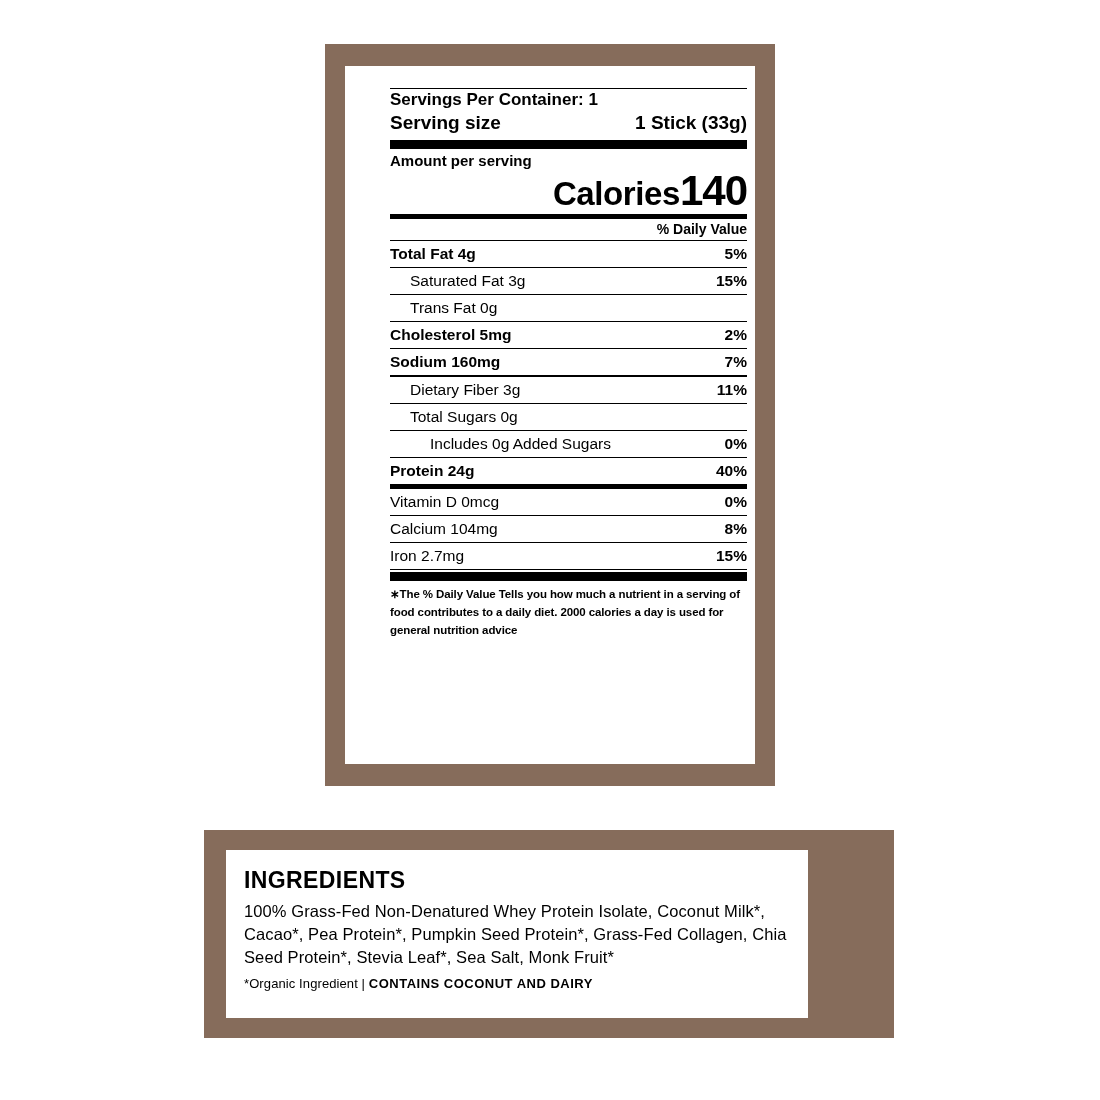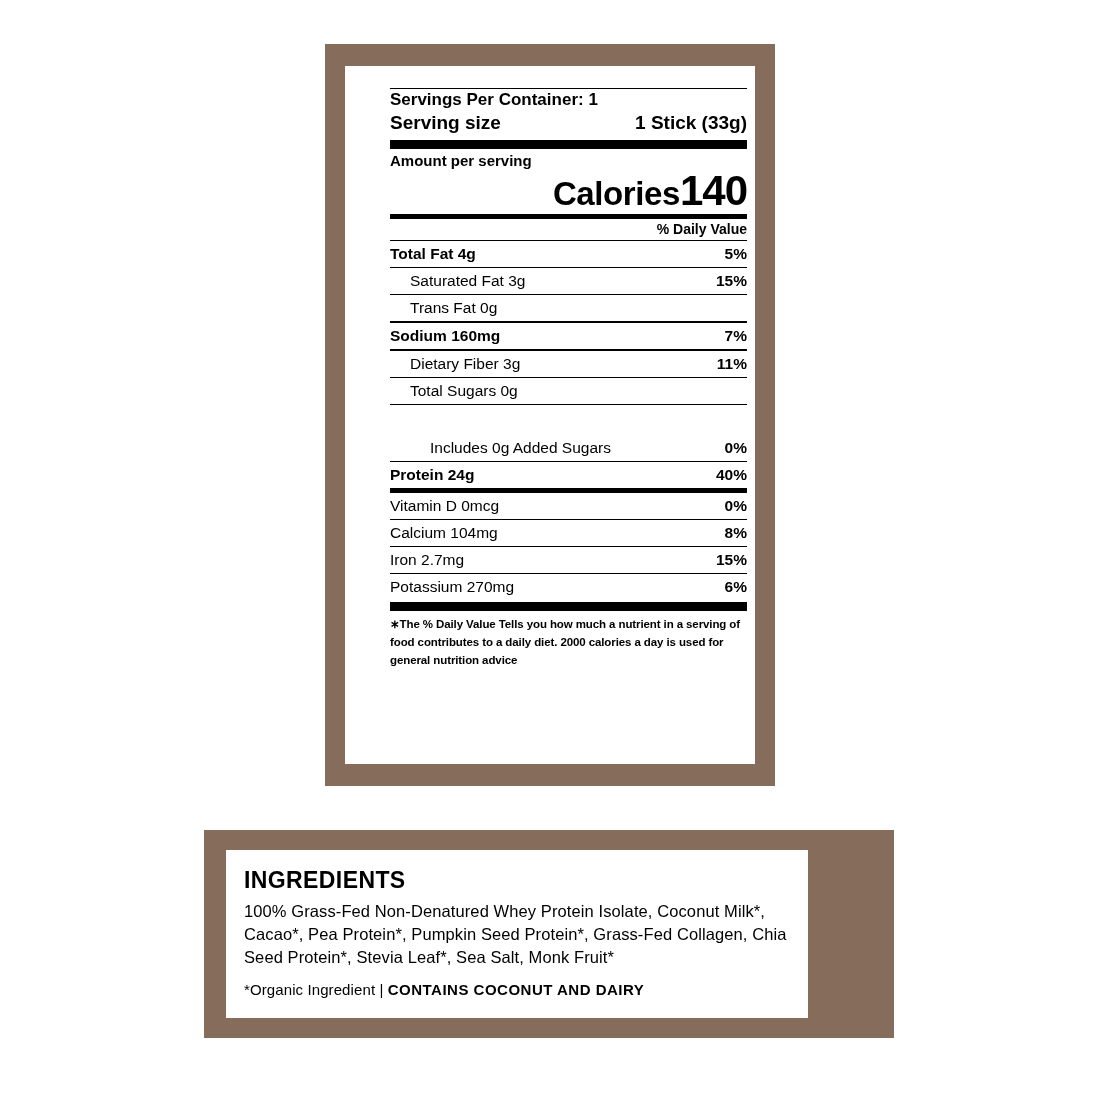--- a/index.html
+++ b/index.html
@@ -120,21 +120,21 @@
     justify-content: space-between;
     align-items: baseline;
     font-size: 15.5px;
     line-height: 18px;
     padding: 4px 0 4px 0;
   }
   .nut-row .lbl { white-space: nowrap; text-align: right; }
   .nut-row .val { font-weight: bold; white-space: nowrap; }
   .bold .lbl { font-weight: bold; }
   .indent1 .lbl { padding-left: 20px; }
-  .indent2 .lbl { padding-left: 40px; margin-top: 30px; }
+  .indent2 .lbl { padding-left: 40px; }
 
   .footnote {
     font-size: 11.5px;
     font-weight: bold;
     line-height: 18px;
     padding-top: 4px;
     letter-spacing: -0.1px;
   }
 
   
@@ -163,23 +163,23 @@
     letter-spacing: 0.4px;
     line-height: 28px;
     margin-bottom: 6px;
   }
   .ing-text {
     font-size: 16.5px;
     line-height: 23px;
     letter-spacing: 0.1px;
   }
   .ing-footer {
-    font-size: 15px;
+    font-size: 13px;
     line-height: 23px;
-    margin-top: 9px;
+    margin-top: 3px;
     letter-spacing: 0.1px;
   }
   .ing-footer b { font-weight: bold; letter-spacing: 0.5px; }
 </style>
 </head>
 <body>
 
 <div class="nf-frame">
   <div class="nf-inner">
     <div class="nf-body">
@@ -220,20 +220,24 @@
         <span class="val">15%</span>
       </div>
       <div class="rule-hair"></div>
 
       <div class="nut-row indent1">
         <span class="lbl">Trans Fat 0g</span>
         <span class="val"></span>
       </div>
       <div class="rule-hair"></div>
 
+      <div class="nut-row bold">
+        <span class="lbl">Cholesterol 5mg</span>
+        <span class="val">2%</span>
+      </div>
       <div class="rule-hair"></div>
 
       <div class="nut-row bold">
         <span class="lbl">Sodium 160mg</span>
         <span class="val">7%</span>
       </div>
       <div class="rule-hair"></div>
 
       <div class="rule-hair"></div>
 
@@ -272,24 +276,20 @@
         <span class="val">8%</span>
       </div>
       <div class="rule-hair"></div>
 
       <div class="nut-row">
         <span class="lbl">Iron 2.7mg</span>
         <span class="val">15%</span>
       </div>
       <div class="rule-hair"></div>
 
-      <div class="nut-row">
-        <span class="lbl">Potassium 270mg</span>
-        <span class="val">6%</span>
-      </div>
 
       <div class="rule-thick"></div>
 
       <div class="footnote">∗The % Daily Value Tells you how much a nutrient in a serving of food contributes to a daily diet. 2000 calories a day is used for general nutrition advice</div>
 
     </div>
   </div>
 </div>
 
 <div class="ing-frame">

